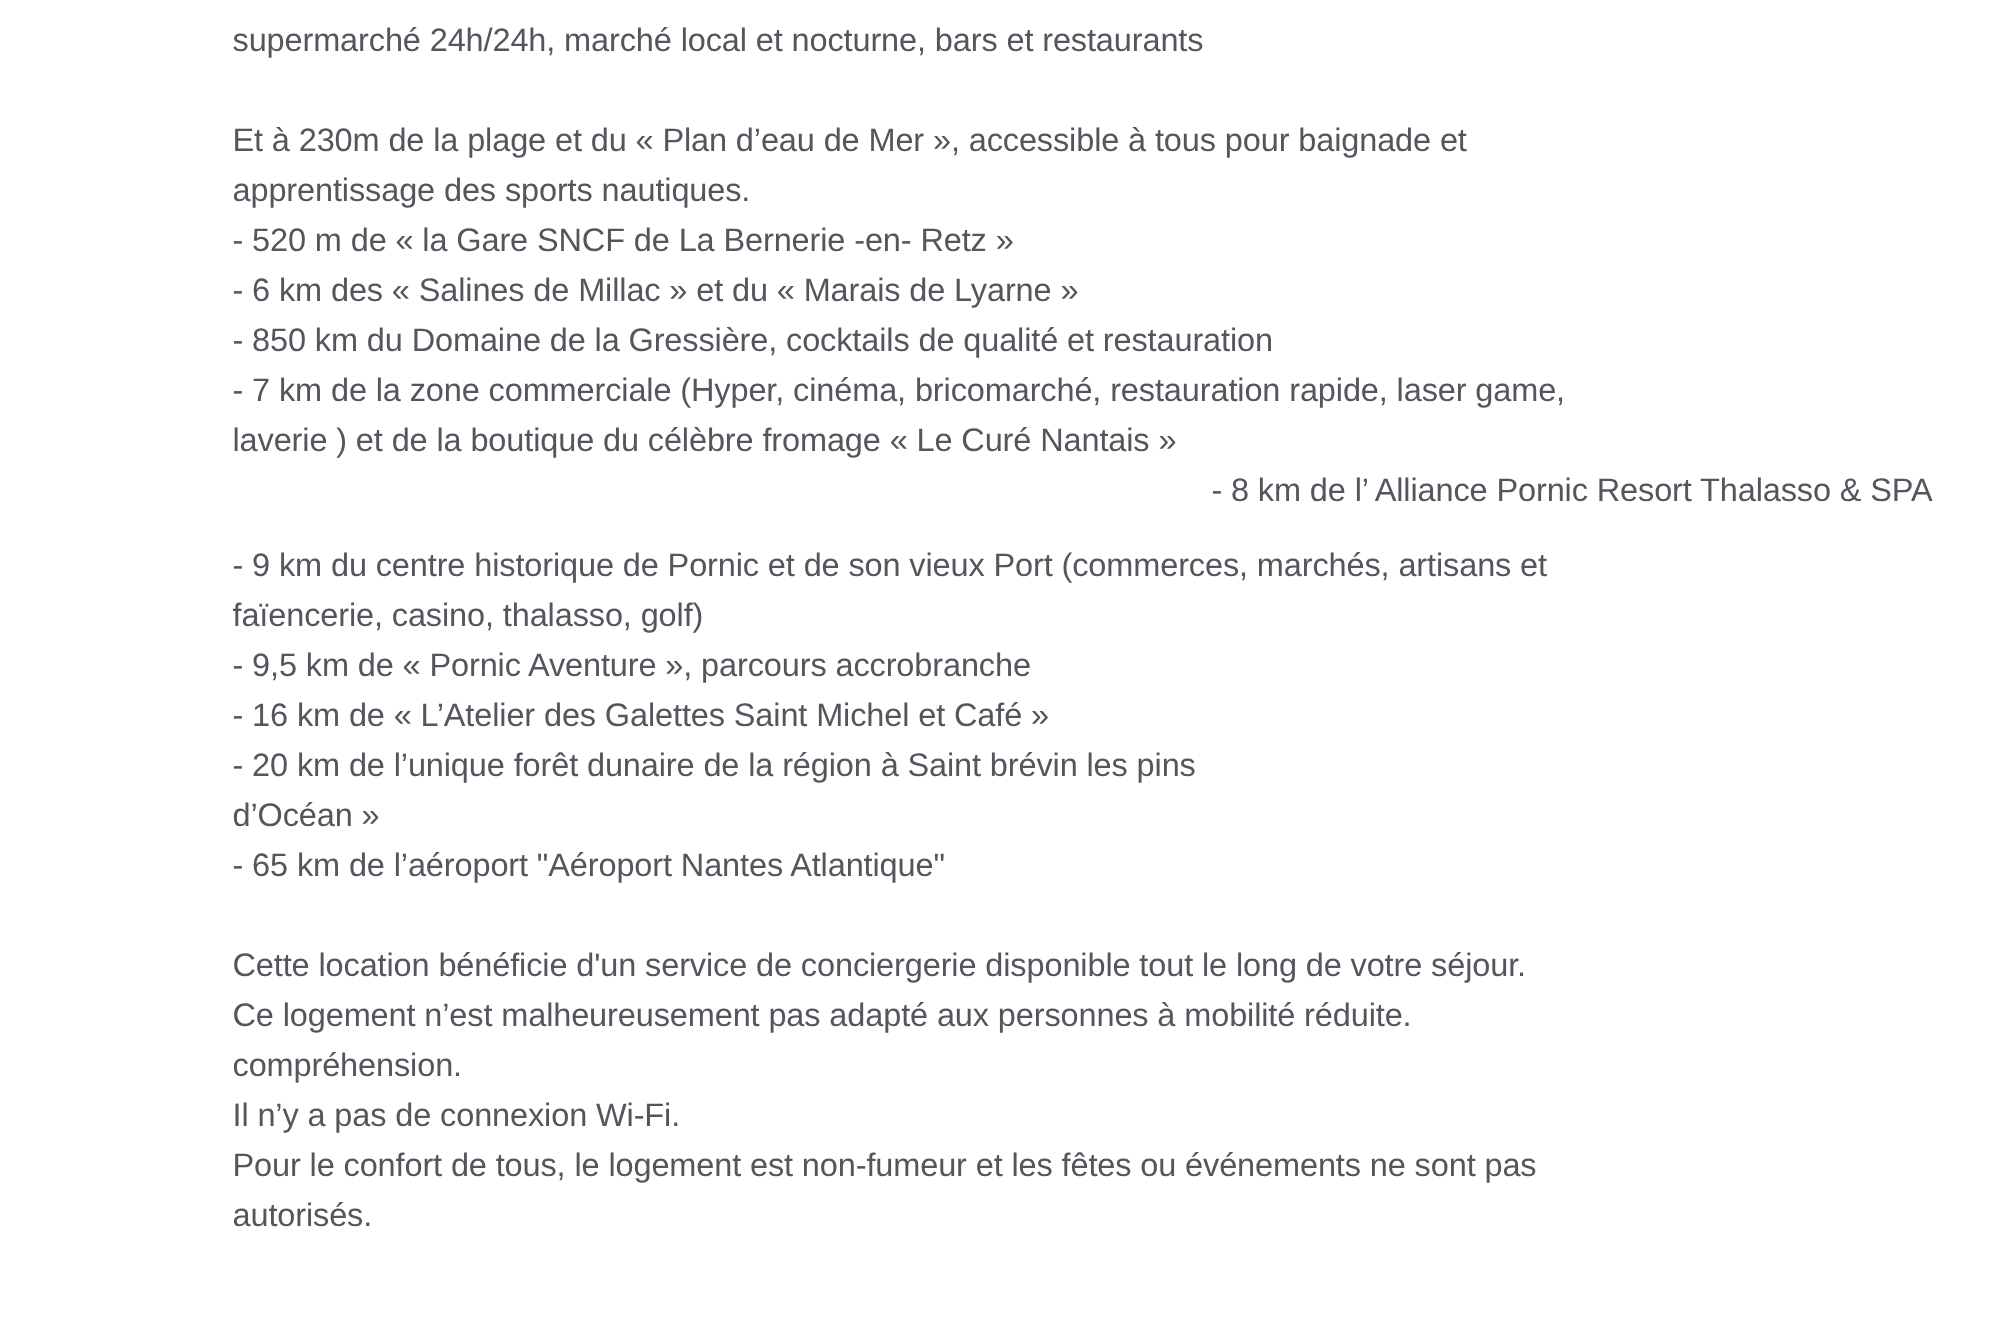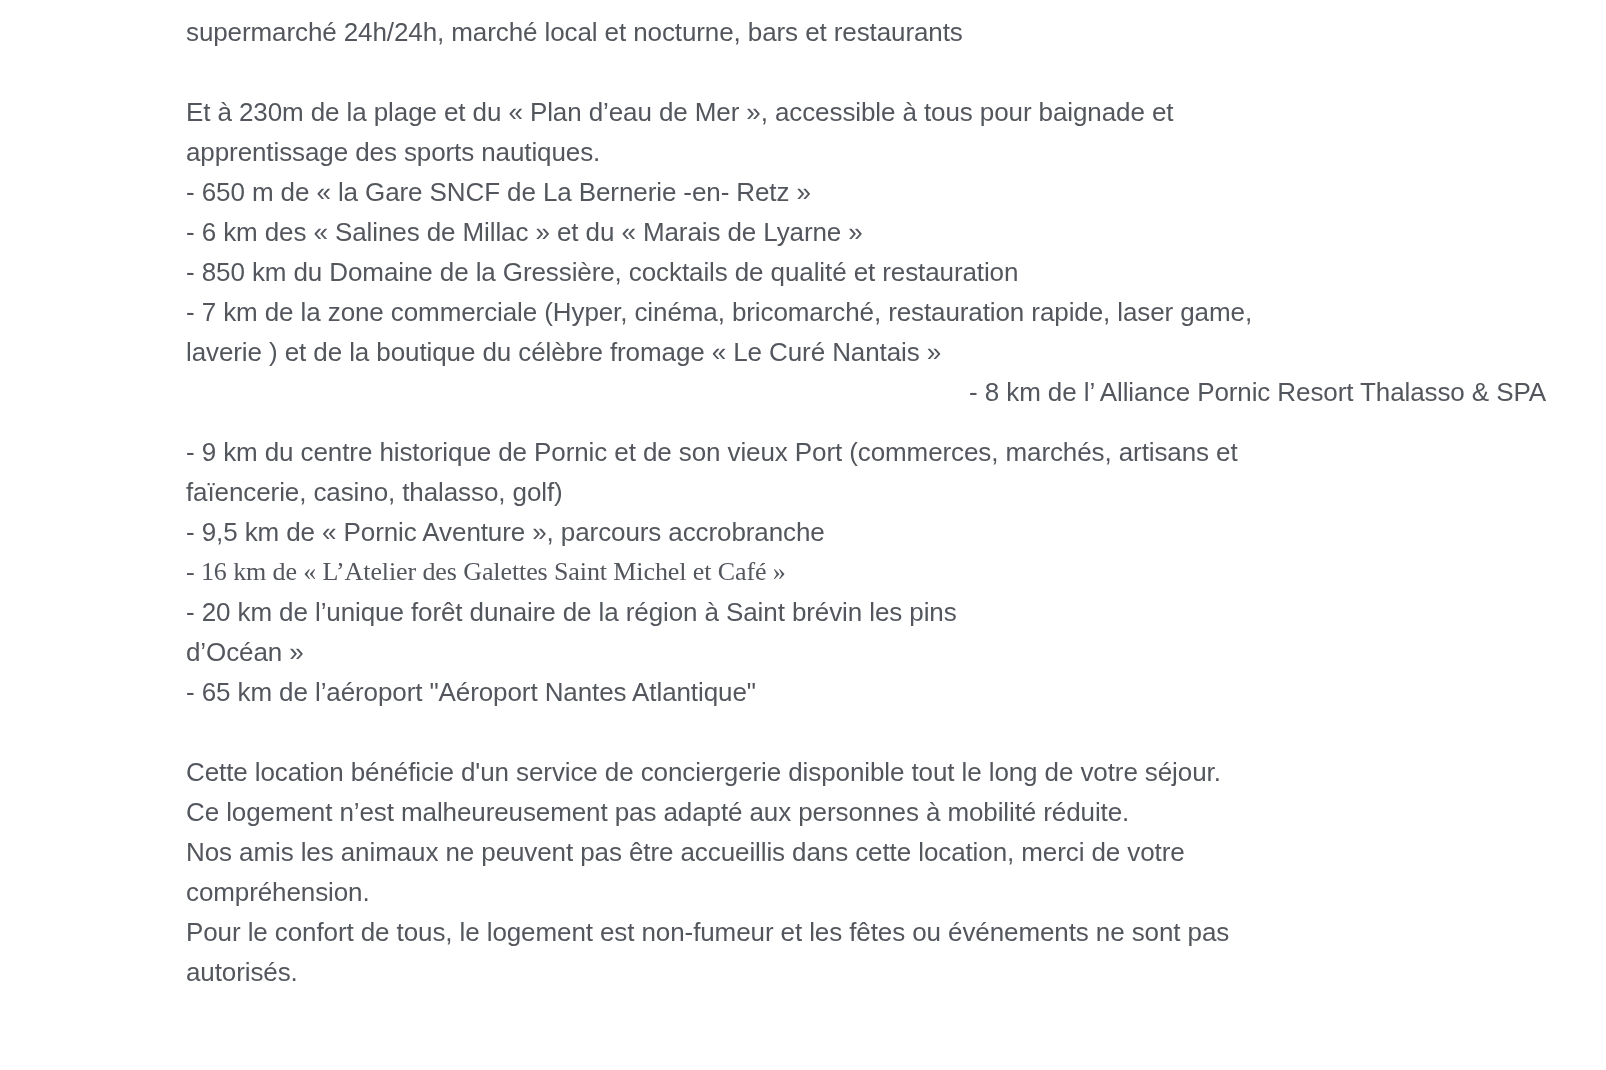--- a/index.html
+++ b/index.html
@@ -30,33 +30,33 @@
   }
 </style>
 </head>
 <body>
 
 <div class="description-panel" id="description-panel">
     <p class="text-line" style="color: rgb(83, 87, 93);">supermarché 24h/24h, marché local et nocturne, bars et restaurants</p>
     <p class="text-line blank" style="color: rgb(83, 87, 93);">&nbsp;</p>
     <p class="text-line" style="color: rgb(83, 87, 93);">Et à 230m de la plage et du « Plan d’eau de Mer », accessible à tous pour baignade et</p>
     <p class="text-line" style="color: rgb(83, 87, 93);">apprentissage des sports nautiques.</p>
-    <p class="text-line" style="color: rgb(83, 87, 93);">- 650 m de « la Gare SNCF de La Bernerie -en- Retz »</p>
+    <p class="text-line" style="color: rgb(83, 87, 93);">- 520 m de « la Gare SNCF de La Bernerie -en- Retz »</p>
     <p class="text-line" style="color: rgb(83, 87, 93);">- 6 km des « Salines de Millac » et du « Marais de Lyarne »</p>
     <p class="text-line" style="color: rgb(83, 87, 93);">- 850 km du Domaine de la Gressière, cocktails de qualité et restauration</p>
     <p class="text-line" style="color: rgb(83, 87, 93);">- 7 km de la zone commerciale (Hyper, cinéma, bricomarché, restauration rapide, laser game,</p>
     <p class="text-line" style="color: rgb(83, 87, 93);">laverie ) et de la boutique du célèbre fromage « Le Curé Nantais »</p>
     <p class="text-line" style="color: rgb(83, 87, 93); text-align: right;">- 8 km de l’ Alliance Pornic Resort Thalasso &amp; SPA</p>
     <p class="text-line" style="color: rgb(83, 87, 93); margin-top: 20px;">- 9 km du centre historique de Pornic et de son vieux Port (commerces, marchés, artisans et</p>
     <p class="text-line" style="color: rgb(83, 87, 93);">faïencerie, casino, thalasso, golf)</p>
     <p class="text-line" style="color: rgb(83, 87, 93);">- 9,5 km de « Pornic Aventure », parcours accrobranche</p>
-    <p class="text-line" style="color: rgb(83, 87, 93); font-family: Liberation Serif, serif;">- 16 km de « L’Atelier des Galettes Saint Michel et Café »</p>
+    <p class="text-line" style="color: rgb(83, 87, 93);">- 16 km de « L’Atelier des Galettes Saint Michel et Café »</p>
     <p class="text-line" style="color: rgb(83, 87, 93);">- 20 km de l’unique forêt dunaire de la région à Saint brévin les pins</p>
     <p class="text-line" style="color: rgb(83, 87, 93);">d’Océan »</p>
     <p class="text-line" style="color: rgb(83, 87, 93);">- 65 km de l’aéroport "Aéroport Nantes Atlantique"</p>
     <p class="text-line blank" style="color: rgb(83, 87, 93);">&nbsp;</p>
     <p class="text-line" style="color: rgb(83, 87, 93);">Cette location bénéficie d'un service de conciergerie disponible tout le long de votre séjour.</p>
     <p class="text-line" style="color: rgb(83, 87, 93);">Ce logement n’est malheureusement pas adapté aux personnes à mobilité réduite.</p>
-    <p class="text-line" style="color: rgb(83, 87, 93);">Nos amis les animaux ne peuvent pas être accueillis dans cette location, merci de votre</p>
     <p class="text-line" style="color: rgb(83, 87, 93);">compréhension.</p>
+    <p class="text-line" style="color: rgb(83, 87, 93);">Il n’y a pas de connexion Wi-Fi.</p>
     <p class="text-line" style="color: rgb(83, 87, 93);">Pour le confort de tous, le logement est non-fumeur et les fêtes ou événements ne sont pas</p>
     <p class="text-line" style="color: rgb(83, 87, 93);">autorisés.</p>
   </div>
 
 </body></html>

